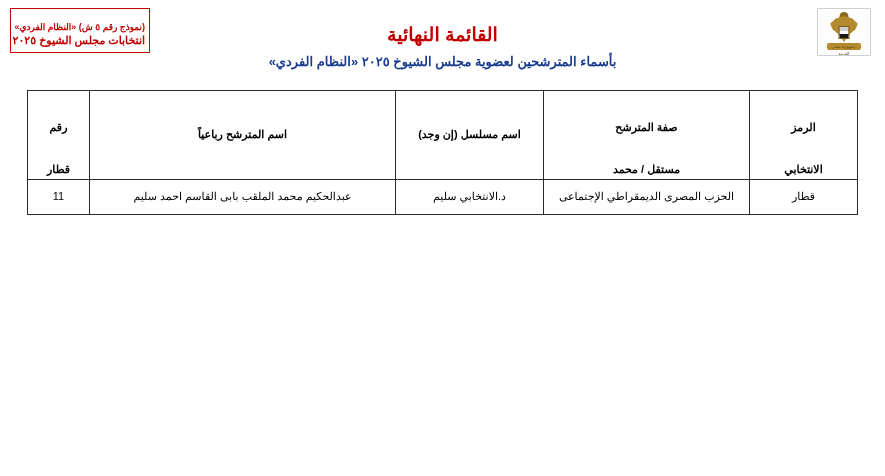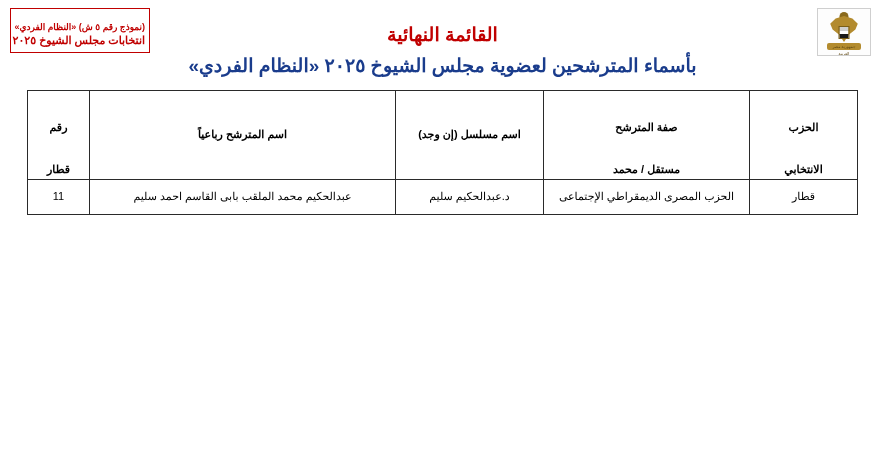--- a/index.html
+++ b/index.html
@@ -127,21 +127,21 @@
   }
 
   
   .subtitle {
     position: absolute;
     top: 54px;
     left: 0;
     width: 885px;
     text-align: center;
     color: #1a3c8c;
-    font-size: 19px;
+    font-size: 13px;
     font-weight: bold;
   }
 
   
   .table-wrap {
     position: absolute;
     top: 90px;
     left: 28px;
     width: 830px;
   }
@@ -208,38 +208,38 @@
     <colgroup>
       <col class="col-symbol">
       <col class="col-desc">
       <col class="col-fame">
       <col class="col-name">
       <col class="col-serial">
     </colgroup>
     <thead>
       <tr>
         <th class="th-two-line">
-          <span>الحزب</span>
+          <span>الرمز</span>
           <span>الانتخابي</span>
         </th>
         <th class="th-two-line">
           <span>صفة المترشح</span>
           <span>مستقل / محمد</span>
         </th>
         <th>اسم مسلسل (إن وجد)</th>
         <th>اسم المترشح رباعياً</th>
         <th class="th-two-line">
           <span>رقم</span>
           <span>قطار</span>
         </th>
       </tr>
     </thead>
     <tbody>
       <tr>
         <td class="cell-symbol">قطار</td>
         <td class="cell-desc">الحزب المصرى الديمقراطي الإجتماعى</td>
-        <td class="cell-fame">د.عبدالحكيم سليم</td>
+        <td class="cell-fame">د.الانتخابي سليم</td>
         <td class="cell-name">عبدالحكيم محمد الملقب بابى القاسم احمد سليم</td>
         <td class="cell-serial">11</td>
       </tr>
     </tbody>
   </table>
 </div>
 
 </body></html>

